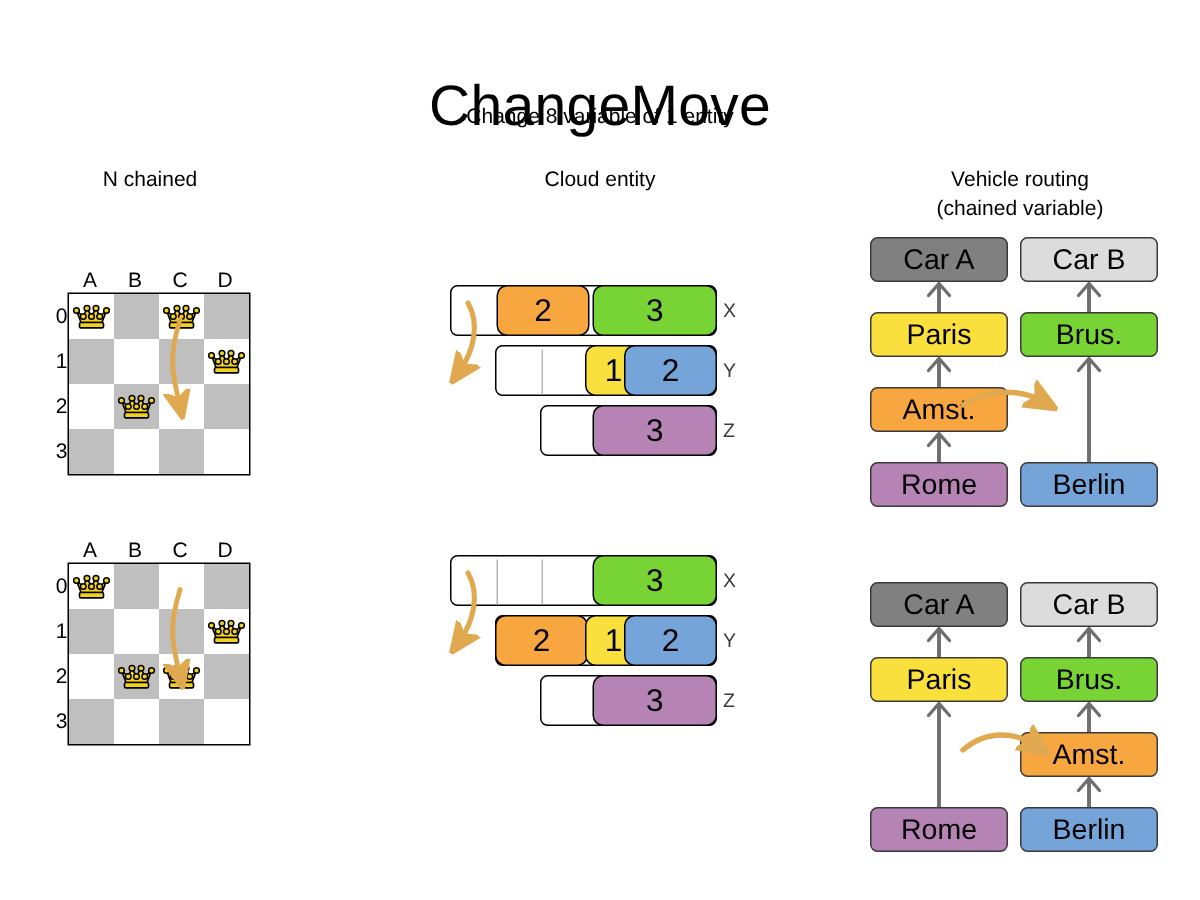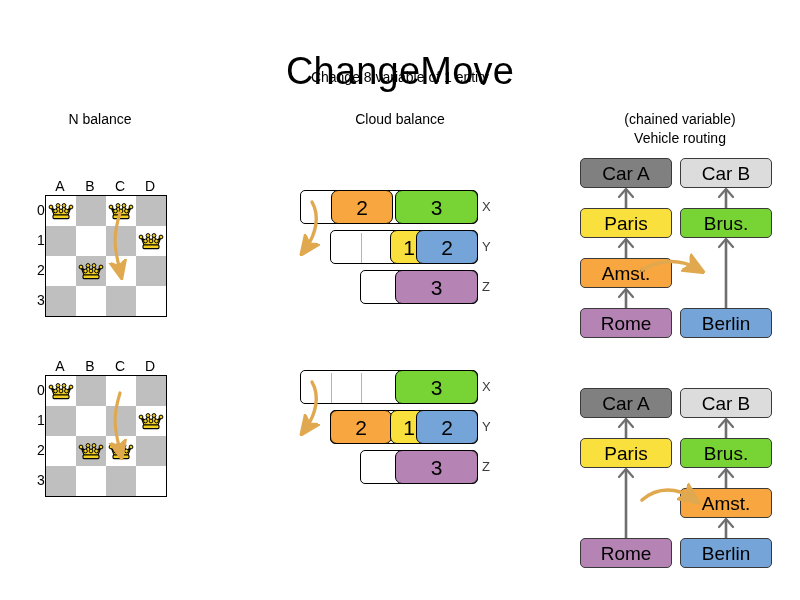--- a/index.html
+++ b/index.html
@@ -202,25 +202,25 @@
     height: 200px;
     pointer-events: none;
   }
 </style>
 </head>
 <body>
 
 <h1 id="page-title">ChangeMove</h1>
 <div id="page-subtitle">Change 8 variable of 1 entity</div>
 
-<div class="col-heading" id="heading-nqueens">N balance</div>
-<div class="col-heading" id="heading-cloud">Cloud balance</div>
+<div class="col-heading" id="heading-nqueens">N chained</div>
+<div class="col-heading" id="heading-cloud">Cloud entity</div>
 <div class="col-heading" id="heading-vrp">
+  <div>Vehicle routing</div>
   <div>(chained variable)</div>
-  <div>Vehicle routing</div>
 </div>
 
 <div class="board-wrap" id="board-top">
     <div class="file-labels">
       <div class="file-label" style="left: 0px;">A</div>
       <div class="file-label" style="left: 30px;">B</div>
       <div class="file-label" style="left: 60px;">C</div>
       <div class="file-label" style="left: 90px;">D</div>
     </div>
     <div class="rank-labels">

